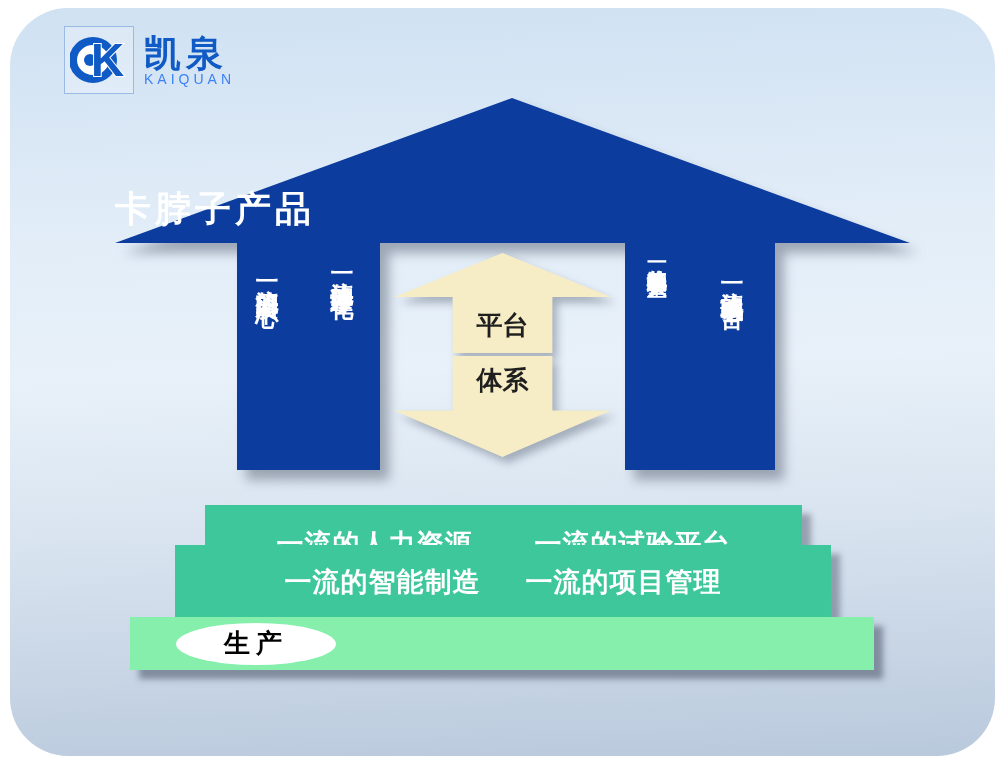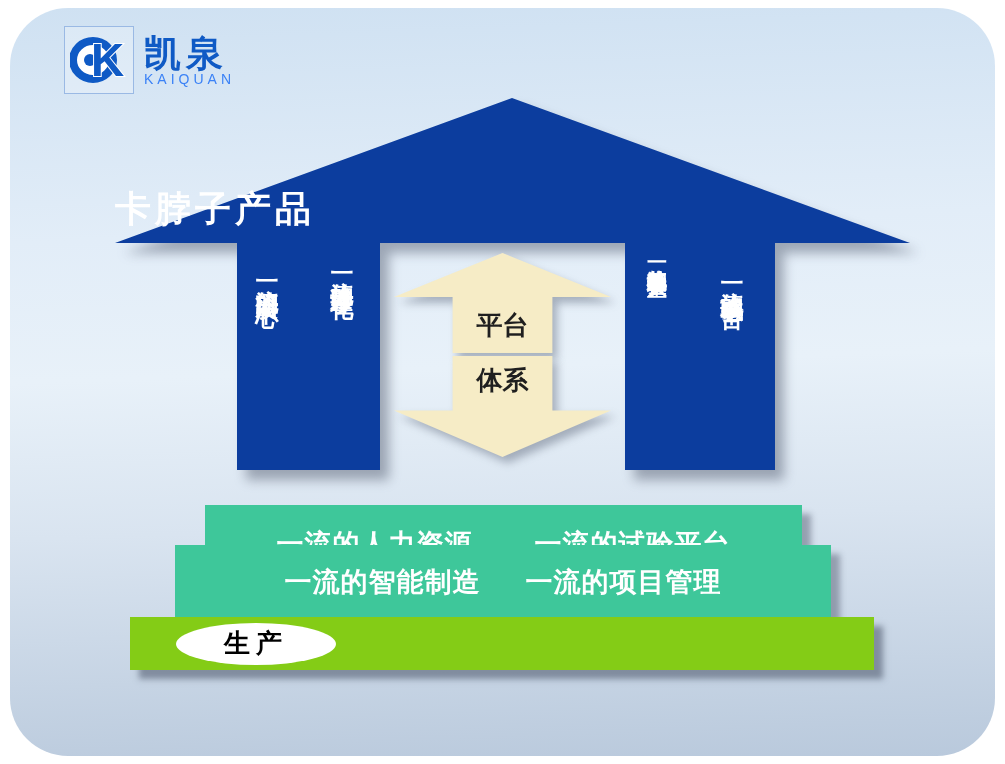--- a/index.html
+++ b/index.html
@@ -43,21 +43,21 @@
     font-weight:bold;font-size:26px;line-height:34px;color:#1f1f1f;}
   .carrow-text.up{top:280px;margin-top:28px;}
   .carrow-text.down{top:364px;font-family:Liberation Serif, serif;}
   
   .gbar{position:absolute;background:#3ec79a;display:flex;align-items:center;justify-content:center;
     color:#ffffff;font-weight:bold;font-size:27px;letter-spacing:1px;
     box-shadow:9px 9px 6px rgba(70,80,100,0.45);}
   .gbar1{left:205px;top:468px;width:597px;height:77px;gap:62px;margin-top:37px;}
   .gbar2{left:175px;top:545px;width:656px;height:73px;gap:45px;}
   
-  .bbar{position:absolute;left:130px;top:617px;width:744px;height:53px;background:#84cc16;
+  .bbar{position:absolute;left:130px;top:617px;width:744px;height:53px;background:#86efac;
     box-shadow:9px 9px 6px rgba(60,70,90,0.5);
     display:flex;align-items:center;justify-content:space-between;
     padding:0 40px 0 46px;box-sizing:border-box;}
   .ellipse{width:160px;height:42px;background:#ffffff;border-radius:50%;
     display:flex;align-items:center;justify-content:center;
     font-size:26px;font-weight:bold;color:#000000;letter-spacing:6px;}
 </style>
 </head>
 <body>
 

